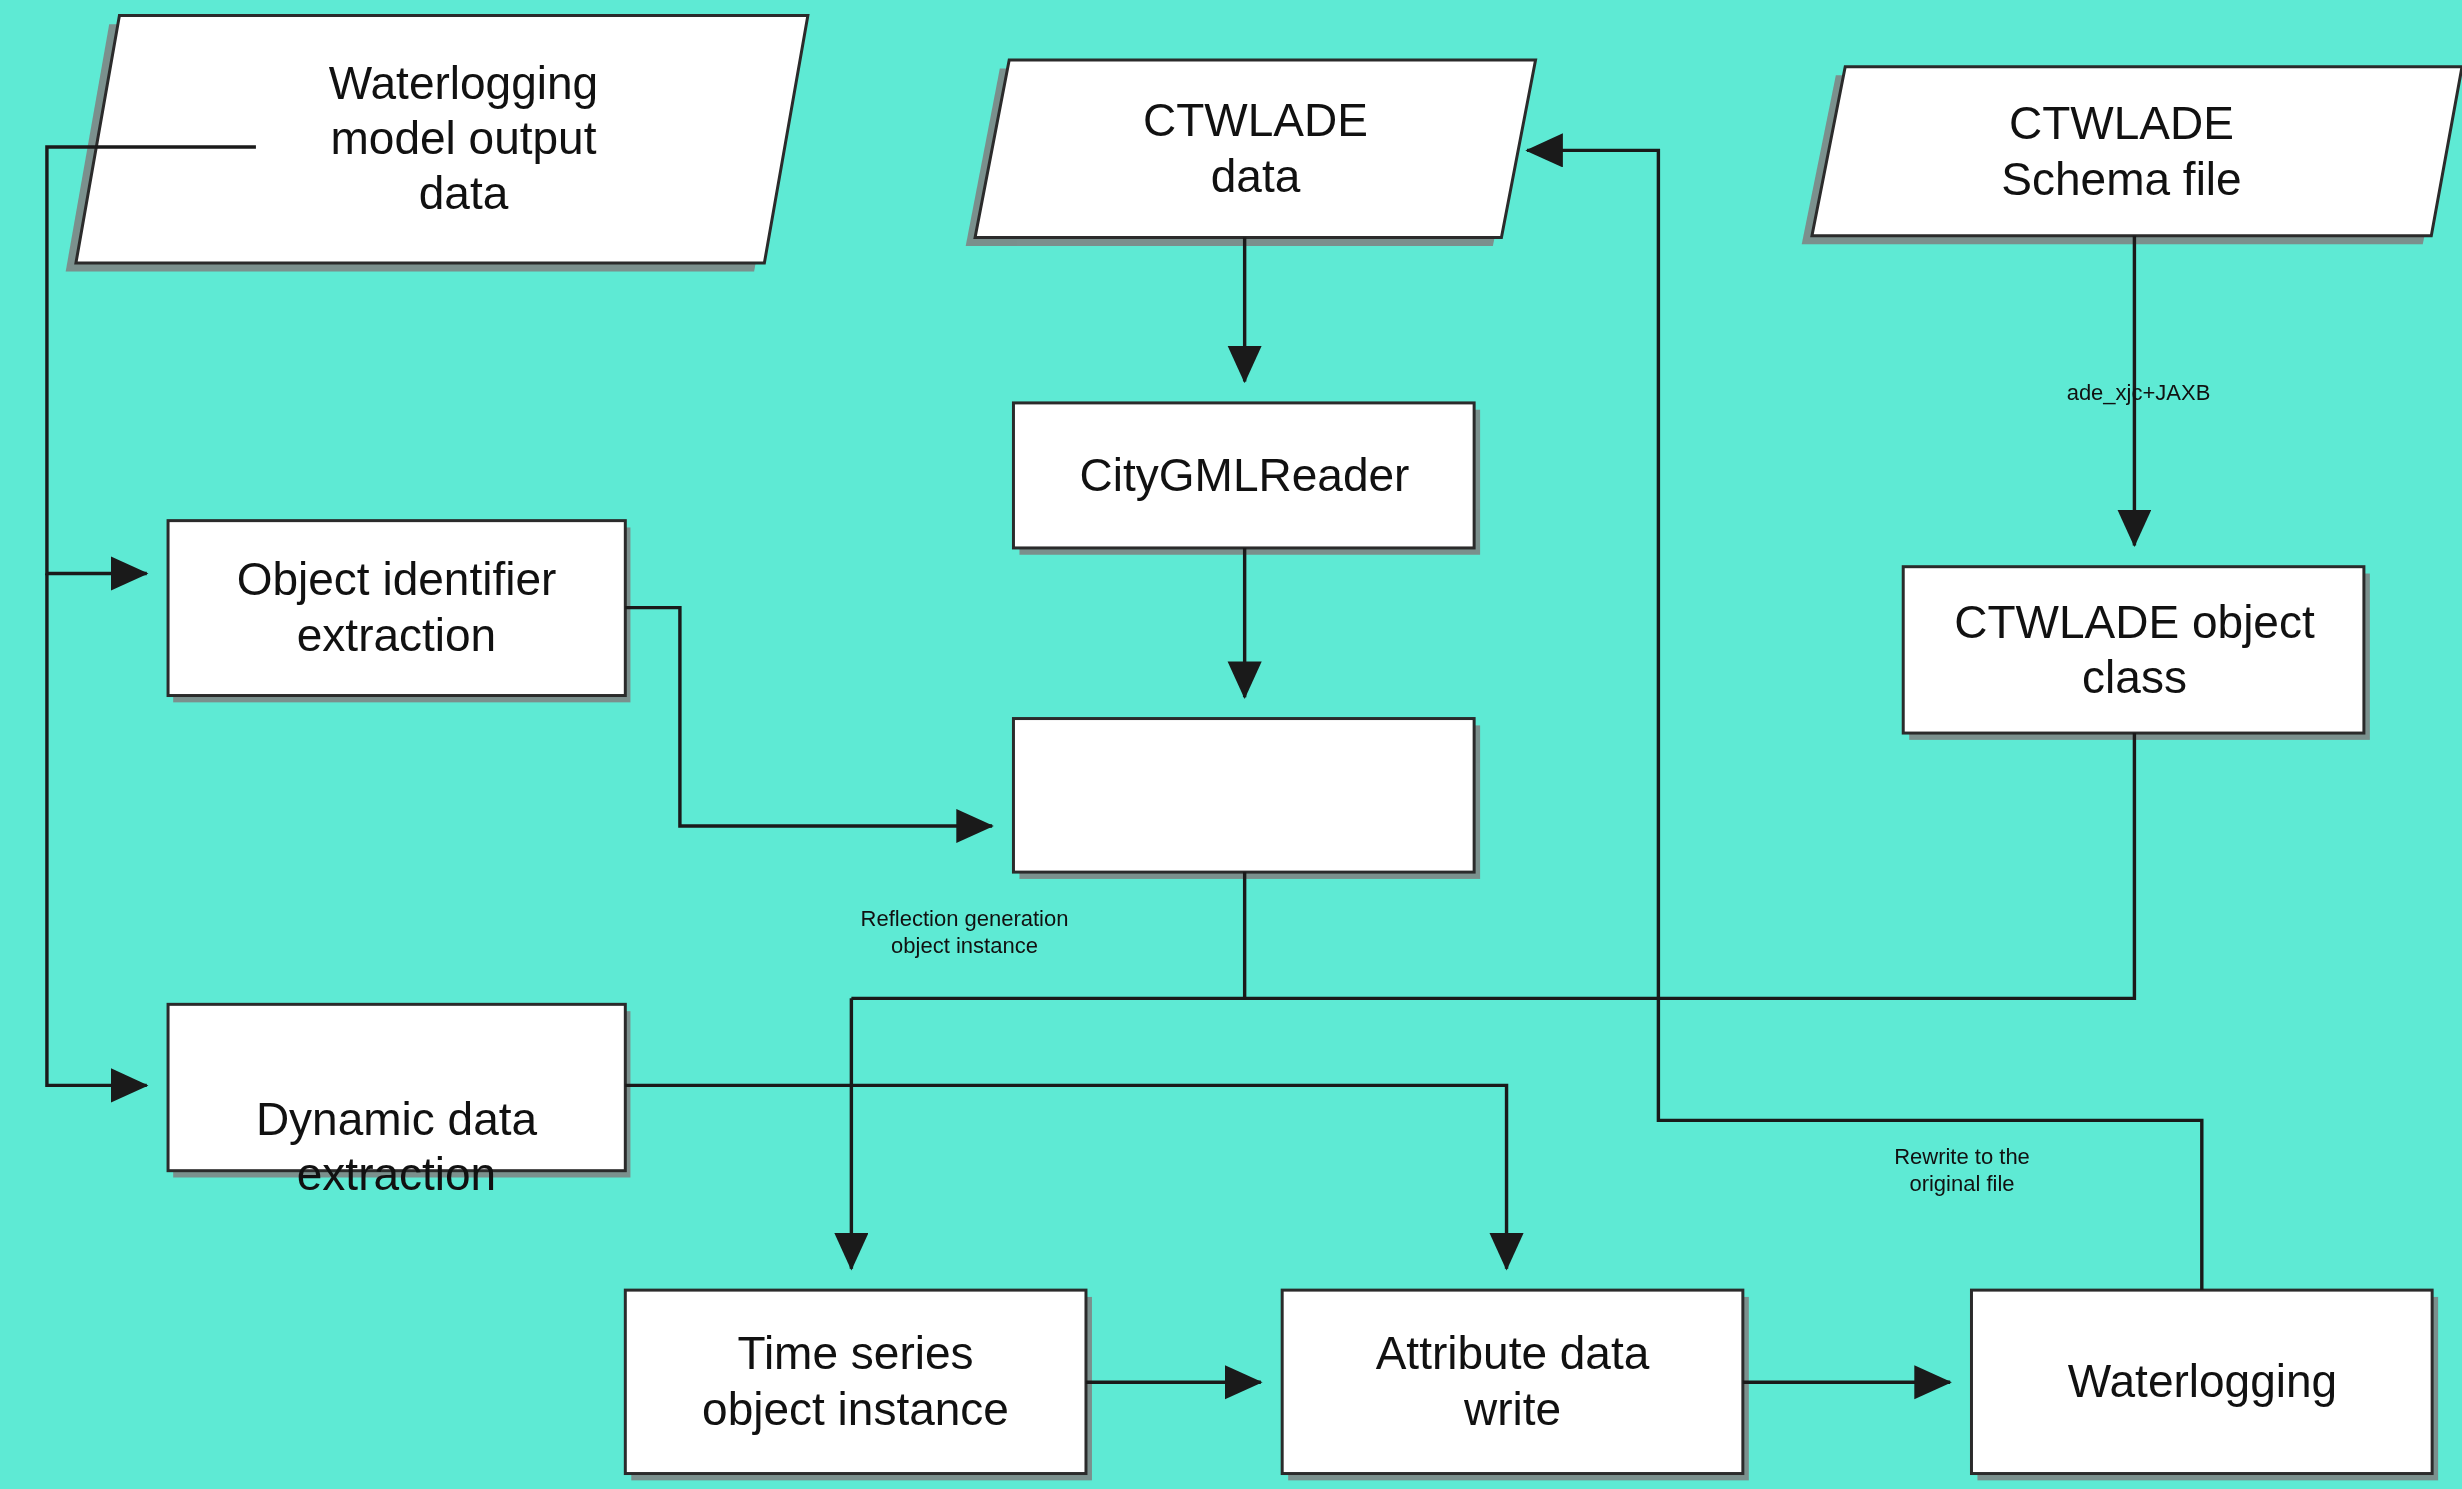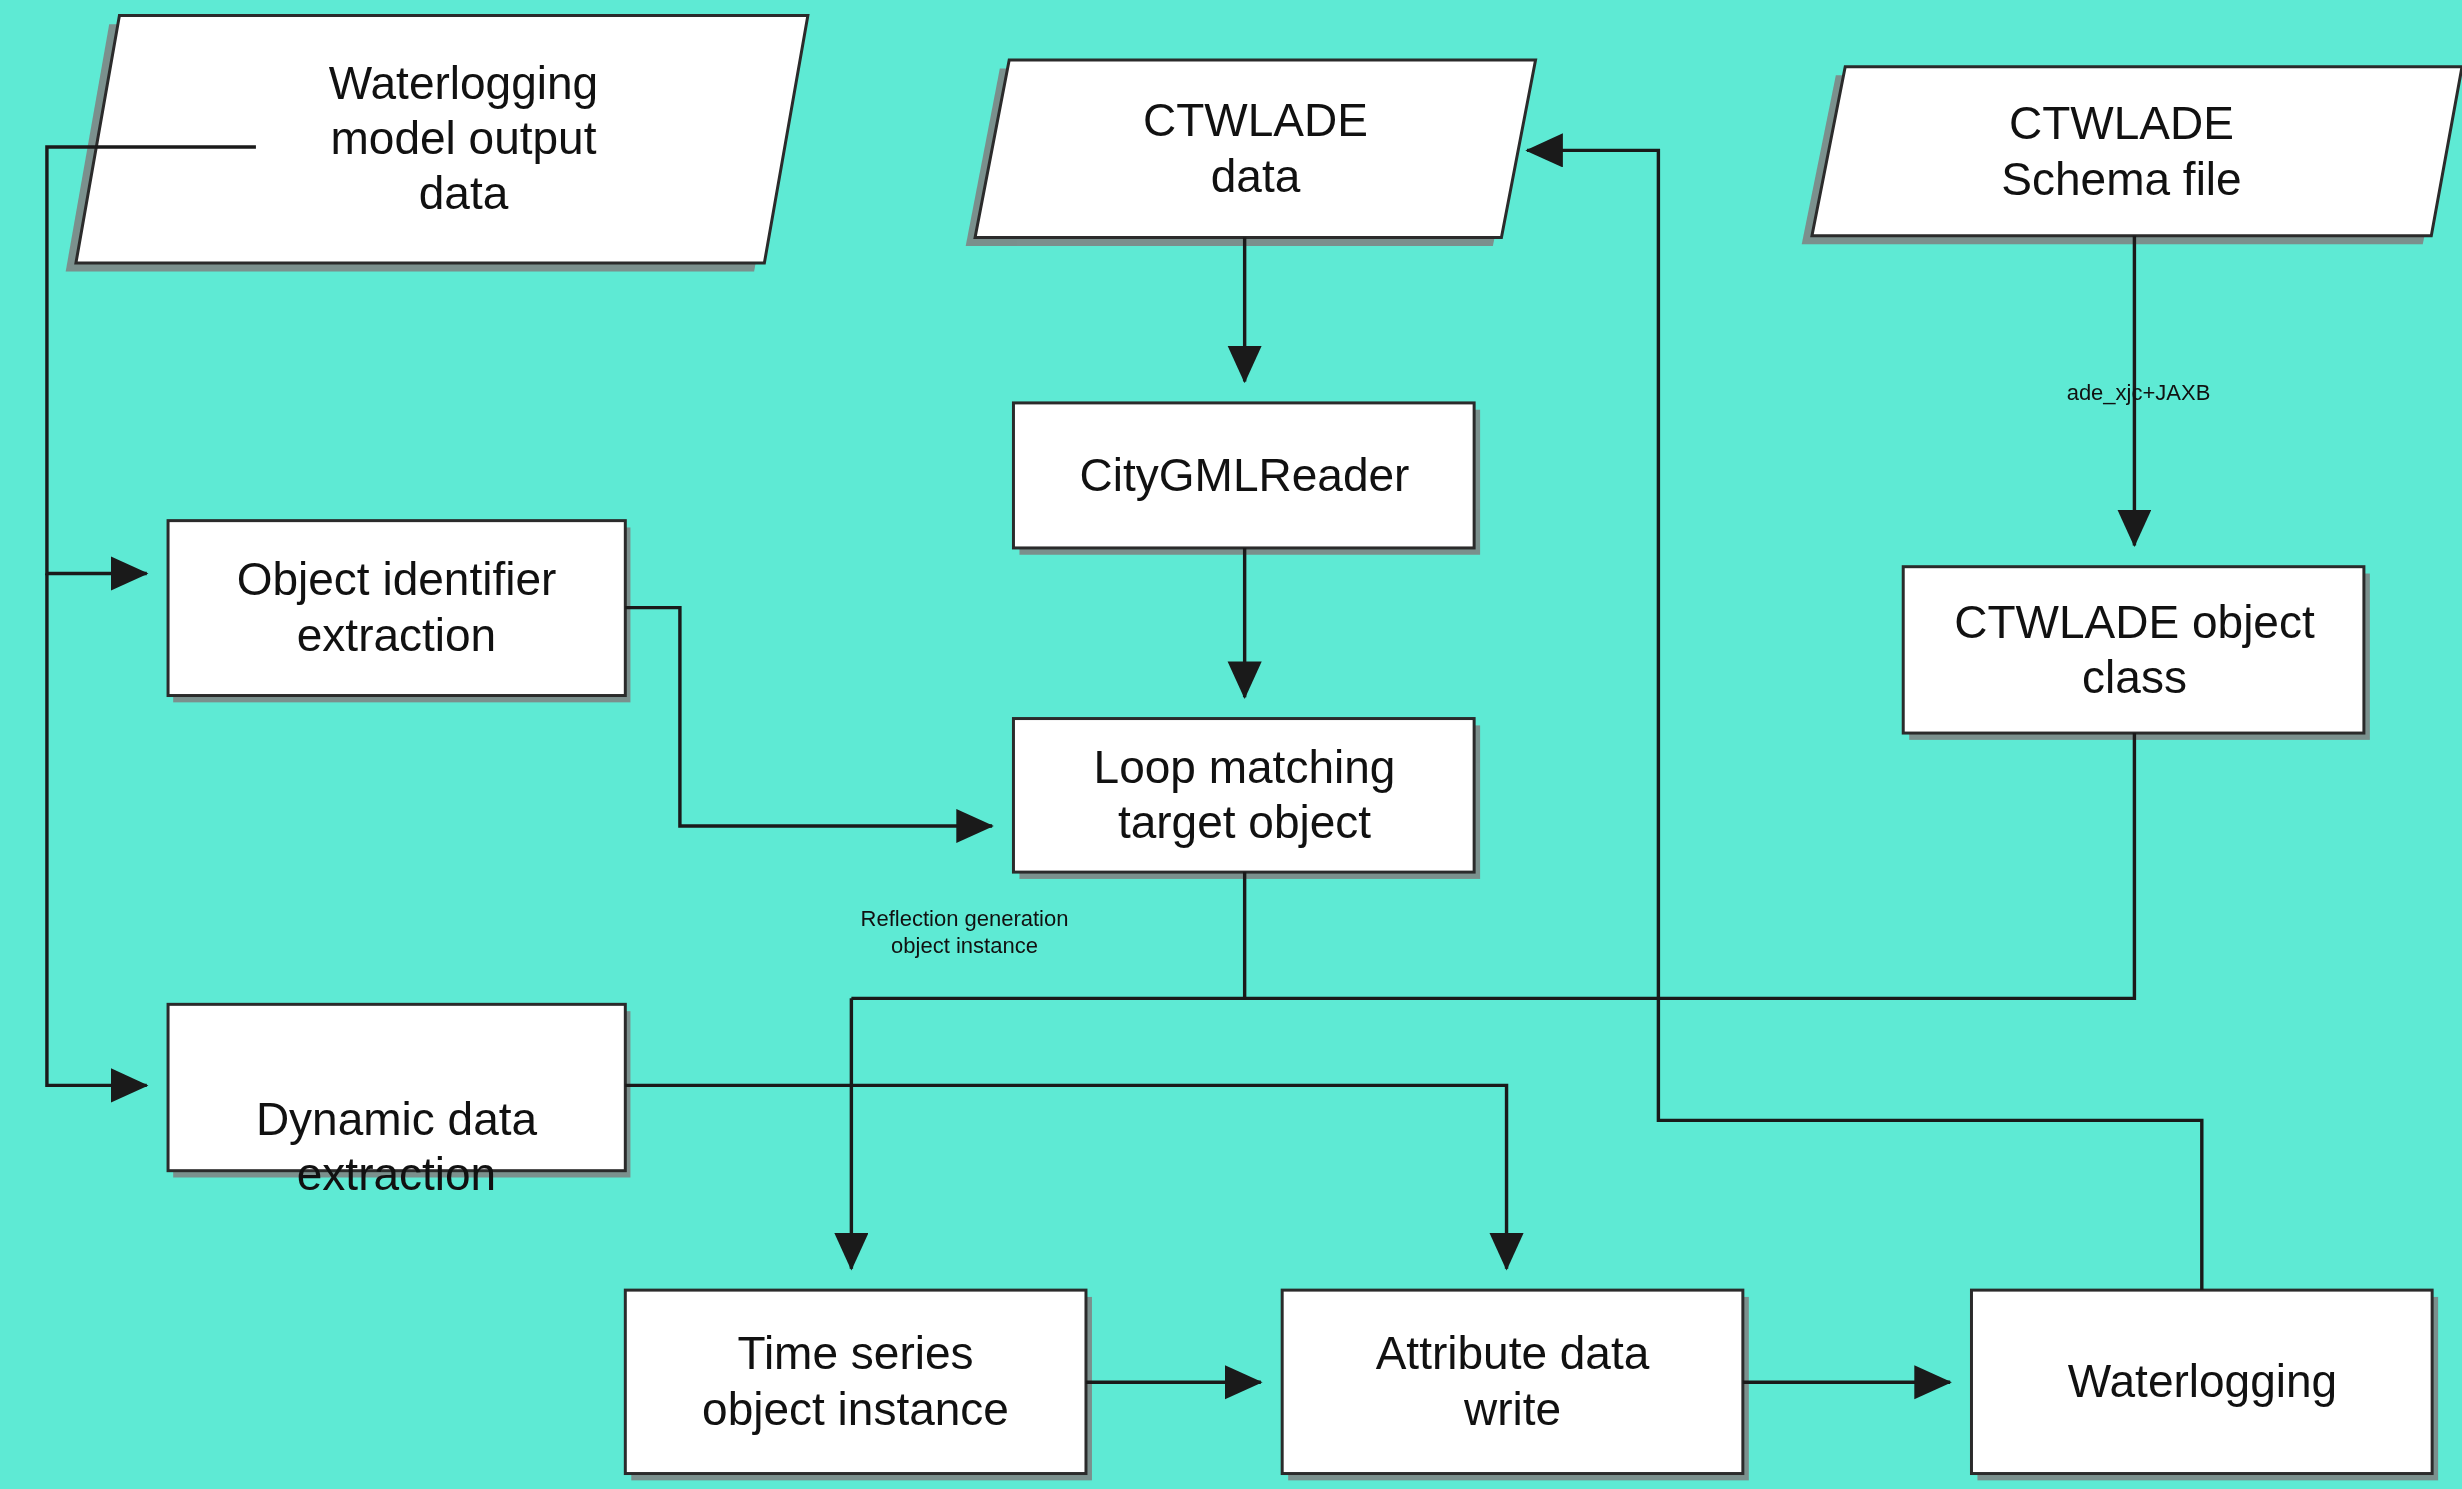--- a/index.html
+++ b/index.html
@@ -103,34 +103,34 @@
 Schema file</div>
 
   <div class="node-text big" style="left:168px;top:520px;width:457px;height:175px;">Object identifier
 extraction</div>
 
   <div class="node-text big" style="left:168px;top:1064px;width:457px;height:166px;">Dynamic data
 extraction</div>
 
   <div class="node-text big" style="left:1014px;top:403px;width:461px;height:145px;">CityGMLReader</div>
 
-  <div class="node-text big" style="left:1014px;top:718px;width:461px;height:154px;">Loop matching
-target object</div>
 
   <div class="node-text big" style="left:1904px;top:567px;width:461px;height:166px;">CTWLADE object
 class</div>
 
   <div class="node-text big" style="left:625px;top:1290px;width:461px;height:183px;">Time series
 object instance</div>
 
   <div class="node-text big" style="left:1282px;top:1290px;width:461px;height:183px;">Attribute data
 write</div>
 
   <div class="node-text big" style="left:1972px;top:1290px;width:461px;height:183px;">Waterlogging</div>
 
   <div class="edge-label small" style="left:1925px;top:369px;width:427px;height:48px;">ade_xjc+JAXB</div>
 
   <div class="edge-label small" style="left:751px;top:887px;width:427px;height:92px;">Reflection generation
 object instance</div>
 
+  <div class="edge-label small" style="left:1783px;top:1125px;width:358px;height:92px;">Rewrite to the
+original file</div>
 
 </div>
 
 
 </body></html>

